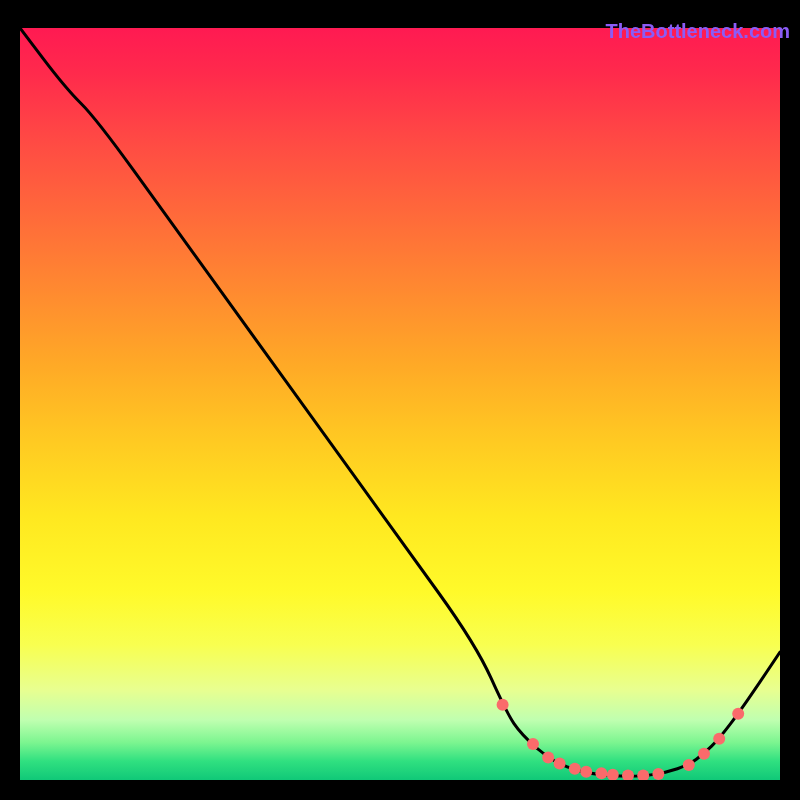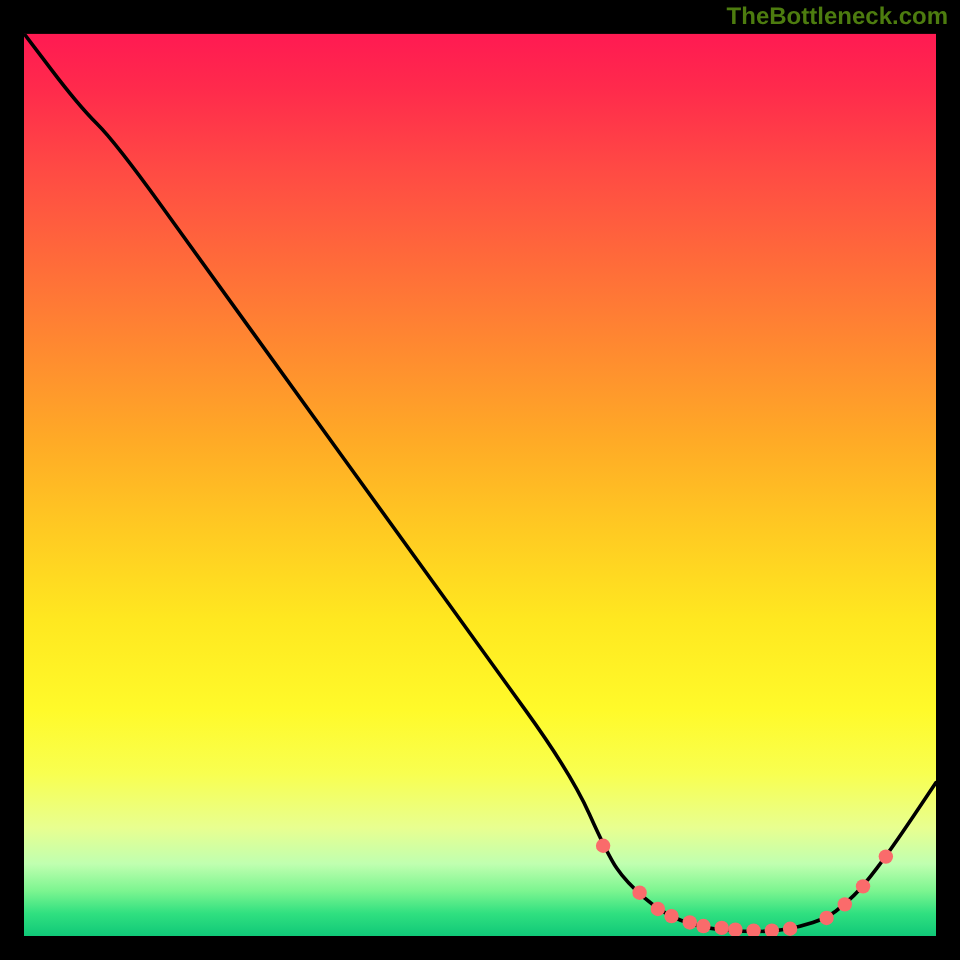--- a/index.html
+++ b/index.html
@@ -12,23 +12,23 @@
     font-family: Arial, sans-serif;
   }
   .container {
     position: relative;
     width: 800px;
     height: 800px;
     background: #000000;
   }
   .watermark {
     position: absolute;
-    top: 3px;
+    top: 20px;
     right: 10px;
-    color: #4d7c0f;
+    color: #8b5cf6;
     font-size: 20px;
     font-weight: bold;
     z-index: 10;
   }
   .plot-area {
     position: absolute;
     left: 20px;
     top: 28px;
     width: 760px;
     height: 752px;

